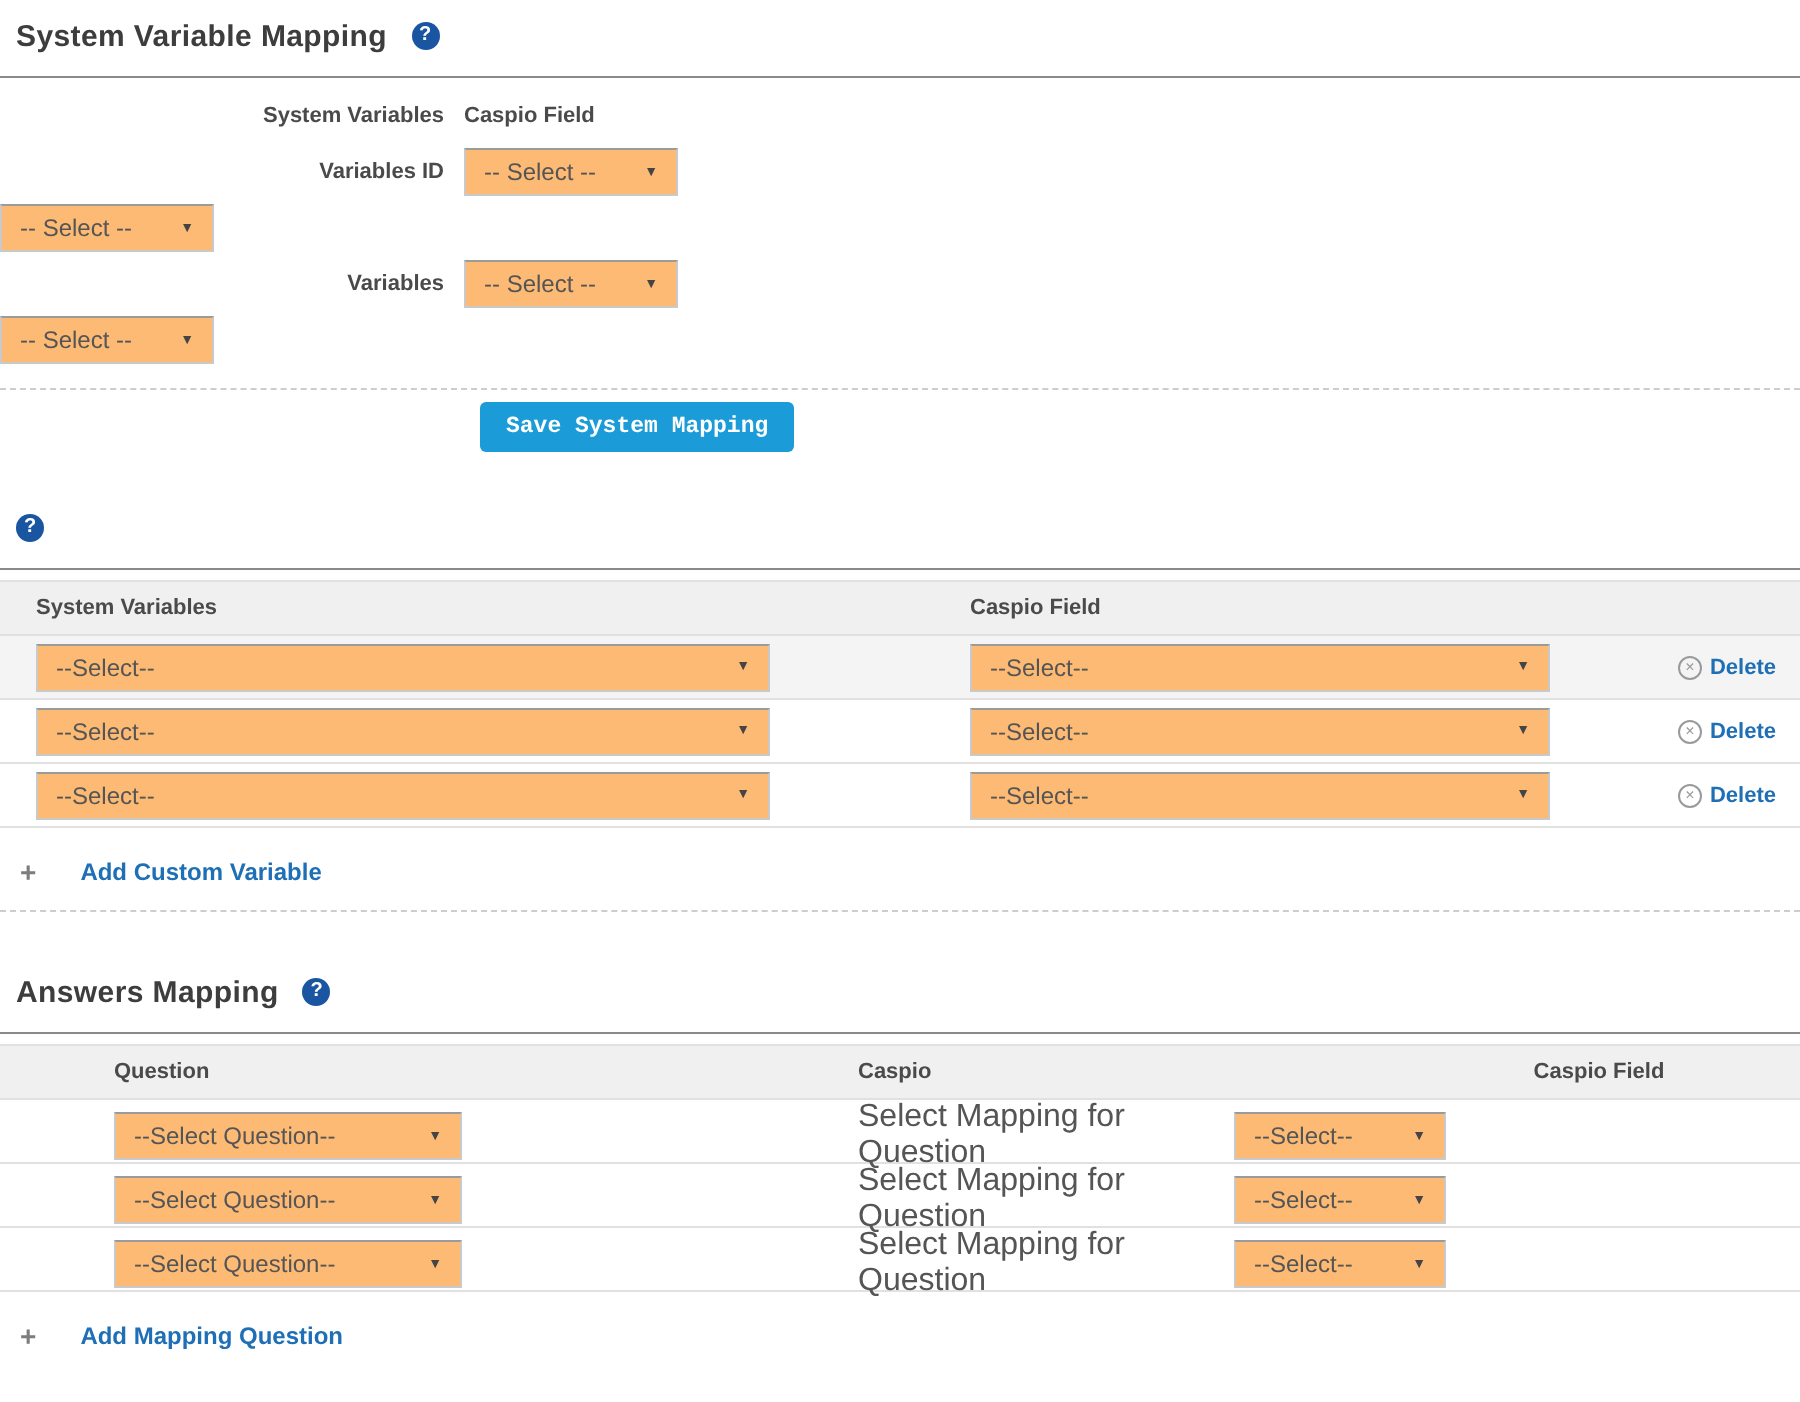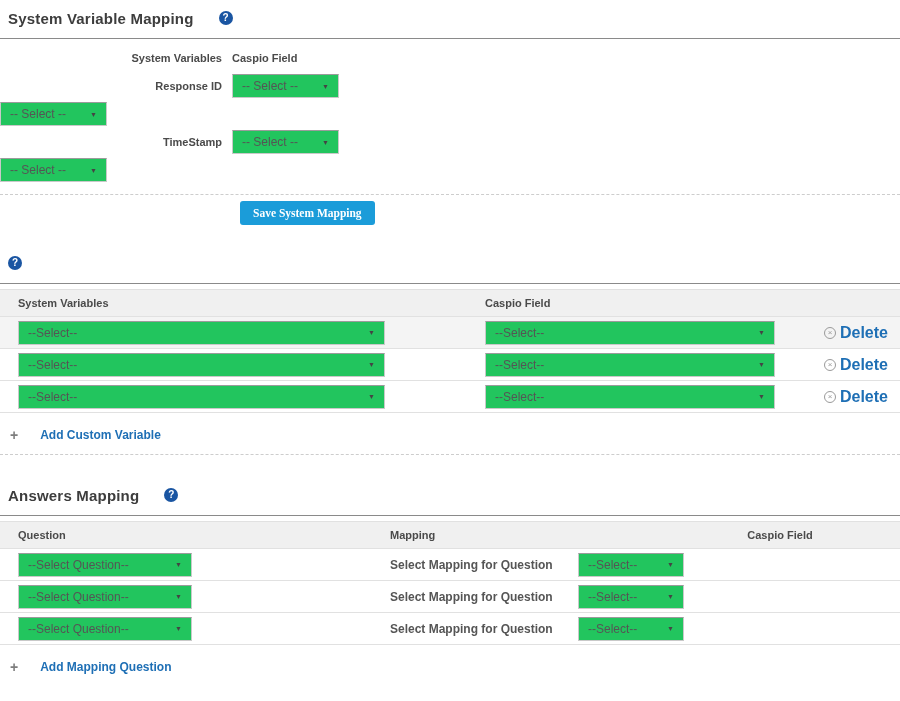--- a/index.html
+++ b/index.html
@@ -1,76 +1,76 @@
 <!DOCTYPE html>
 <html><head>
 <meta charset="utf-8">
 <style>
   * { margin:0; padding:0; box-sizing:border-box; }
   html,body { width:900px; height:701px; background:#ffffff; overflow:hidden; }
   body { font-family:"Liberation Sans", sans-serif; color:#4a4a4a; padding-top:9px; }
 
   
-  .sec-title { display:flex; align-items:center; gap:25px; padding-left:8px; height:18px; }
+  .sec-title { display:flex; align-items:center; gap:12px; padding-left:8px; height:18px; }
   .sec-title h2 { font-size:15px; font-weight:bold; color:#3d3d3d; letter-spacing:.2px; }
   .help { width:14px; height:14px; border-radius:50%; background:#1a55a2; color:#fff;
           font-size:10px; font-weight:bold; display:inline-flex; align-items:center;
           justify-content:center; cursor:pointer; line-height:1; }
   .title-rule { border:none; border-top:1px solid #8a8a8a; margin-top:11px; }
 
   
-  .select { height:24px; background:#22c55e; border:1px solid #c9c9c9; border-top-color:#9b9b9b;
+  .select { height:24px; background:#fdba74; border:1px solid #c9c9c9; border-top-color:#9b9b9b;
             display:flex; align-items:center; justify-content:space-between;
             padding:0 9px; font-size:12px; color:#555; cursor:pointer; }
   .select .arr { font-size:7px; color:#444; margin-left:6px; flex:none; }
 
   
   .sys-form { margin-top:13px; }
   .sys-row { display:flex; align-items:center; margin-bottom:4px; }
   .sys-label { width:232px; text-align:right; font-size:11px; font-weight:bold;
                color:#4a4a4a; padding-right:10px; flex:none; }
   .sys-field-head { font-size:11px; font-weight:bold; color:#4a4a4a; }
   .sys-head { margin-bottom:10px; }
   .sys-row .select { width:107px; }
 
   .dashed { border-top:1px dashed #cdcdcd; margin-top:12px; }
   .btn-row { padding:6px 0 0 240px; }
   .save-btn { background:#1b9cd9; color:#fff; border:none; border-radius:3px;
-              font-family:Liberation Serif, serif; font-size:11.5px; font-weight:bold;
+              font-family:Liberation Mono, monospace; font-size:11.5px; font-weight:bold;
               padding:6px 13px; cursor:pointer; }
 
   
   .tbl { margin-top:5px; border-bottom:1px solid #e1e1e1; }
   .tbl-row { display:grid; align-items:center; border-top:1px solid #e1e1e1; }
   .tbl-head { background:#f0f0f0; height:27px; font-size:11px; font-weight:bold; color:#4a4a4a; }
   .tbl-data { height:32px; }
   .row-stripe { background:#f4f4f4; }
   .cell { padding-left:18px; }
 
   
   .custom-grid { grid-template-columns:467px 1fr 118px; }
   .custom-sel-sys { width:367px; }
   .custom-sel-cas { width:290px; }
   .delete-cell { display:flex; justify-content:flex-end; align-items:center;
                  gap:4px; padding-right:12px; cursor:pointer; }
   .del-icon { width:12px; height:12px; border:1px solid #9a9a9a; border-radius:50%;
               color:#9a9a9a; font-size:8px; line-height:1; display:flex;
               align-items:center; justify-content:center; flex:none; }
-  .del-label { color:#1e6fb5; font-size:16px; font-weight:bold; }
+  .del-label { color:#1e6fb5; font-size:11px; font-weight:bold; }
 
   .add-row { display:flex; align-items:center; gap:6px; margin:15px 0 10px 10px;
              cursor:pointer; width:max-content; }
   .plus-icon { color:#7d7d7d; font-size:14px; font-weight:bold; line-height:1; }
   .add-label { color:#1e6fb5; font-size:12px; font-weight:bold;margin-left:16px; }
 
   
-  .question-grid { grid-template-columns:372px 328px 1fr; }
+  .question-grid { grid-template-columns:372px 328px 1fr;padding-left:39px; }
   .q-sel { width:174px; }
   .answers-cell { display:flex; align-items:center; }
-  .answer-text { font-size:12px; color:#555; width:188px; flex:none;font-weight:bold; }
+  .answer-text { font-size:16px; color:#555; width:188px; flex:none; }
   .a-sel { width:106px; }
   .caspio-head-cell { text-align:center; padding-right:40px; }
 
   .sec-custom { margin-top:29px; }
   .sec-question { margin-top:31px; }
 </style>
 </head>
 <body>
 
 <section>
@@ -80,36 +80,36 @@
   </div>
   <hr class="title-rule">
 
   <div class="sys-form">
     <div class="sys-row sys-head">
       <span class="sys-label">System Variables</span>
       <span class="sys-field-head">Caspio Field</span>
     </div>
 
     <div class="sys-row">
-      <span class="sys-label">Response ID</span>
-      <div class="select">
-        <span>-- Select --</span>
-        <span class="arr">▼</span>
-      </div>
-    </div>
-
-    <div class="sys-row">
-      <div class="select">
-        <span>-- Select --</span>
-        <span class="arr">▼</span>
-      </div>
-    </div>
-
-    <div class="sys-row">
-      <span class="sys-label">TimeStamp</span>
+      <span class="sys-label">Variables ID</span>
+      <div class="select">
+        <span>-- Select --</span>
+        <span class="arr">▼</span>
+      </div>
+    </div>
+
+    <div class="sys-row">
+      <div class="select">
+        <span>-- Select --</span>
+        <span class="arr">▼</span>
+      </div>
+    </div>
+
+    <div class="sys-row">
+      <span class="sys-label">Variables</span>
       <div class="select">
         <span>-- Select --</span>
         <span class="arr">▼</span>
       </div>
     </div>
 
     <div class="sys-row">
       <div class="select">
         <span>-- Select --</span>
         <span class="arr">▼</span>
@@ -205,21 +205,21 @@
 <section class="sec-question">
   <div class="sec-title">
     <h2>Answers Mapping</h2>
     <span class="help">?</span>
   </div>
   <hr class="title-rule">
 
   <div class="tbl">
     <div class="tbl-row question-grid tbl-head">
       <div class="cell">Question</div>
-      <div class="cell">Mapping</div>
+      <div class="cell">Caspio</div>
       <div class="caspio-head-cell">Caspio Field</div>
     </div>
 
     <div class="tbl-row question-grid tbl-data">
       <div class="cell">
         <div class="select q-sel">
           <span>--Select Question--</span>
           <span class="arr">▼</span>
         </div>
       </div>

